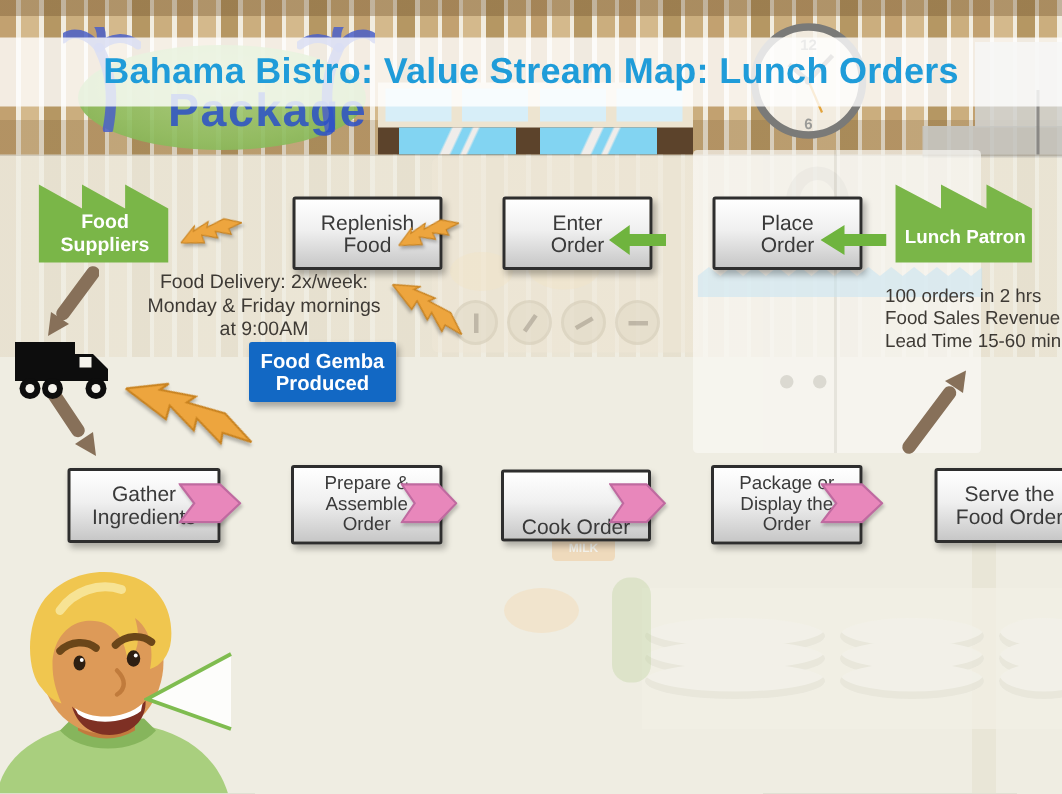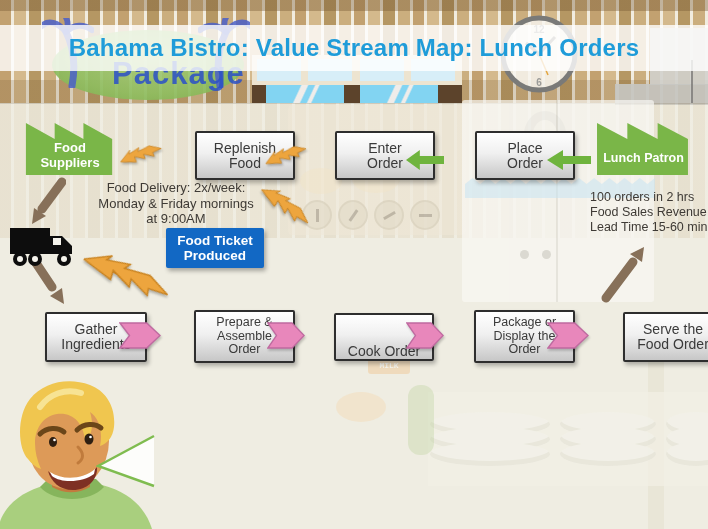--- a/index.html
+++ b/index.html
@@ -167,21 +167,21 @@
     <div class="plate"></div>
     <div class="plate"></div>
   </div>
   <div class="abs faint" style="left:666px;top:412px;width:60px;opacity:.6;">
     <div class="plate" style="margin-top:0;"></div>
     <div class="plate"></div>
     <div class="plate"></div>
   </div>
 
   <div class="abs faint" style="left:368px;top:322px;width:42px;height:52px;background:#EFBF85;opacity:.4;border-radius:3px;display:flex;align-items:flex-end;justify-content:center;">
-    <span style="color:#fff;font-size:8px;font-weight:bold;padding-bottom:4px;font-family:Liberation Mono, monospace;">MILK</span>
+    <span style="color:#fff;font-size:8px;font-weight:bold;padding-bottom:4px;">MILK</span>
   </div>
   <div class="abs faint" style="left:336px;top:392px;width:50px;height:30px;background:#F3D9B4;opacity:.45;border-radius:50%;"></div>
   <div class="abs faint" style="left:408px;top:385px;width:26px;height:70px;background:#A8C87E;opacity:.25;border-radius:12px;"></div>
 
   <svg class="abs" style="left:24px;top:118px;" width="92" height="58" viewBox="0 0 96 58" preserveAspectRatio="none">
     <use href="#factoryShape" fill="#7AB648"></use>
   </svg>
   <div class="abs flabel ml" style="left:24px;top:136px;width:92px;height:38px;">Food
 Suppliers</div>
 
@@ -222,21 +222,21 @@
   <div class="abs flabel" style="left:595px;top:146px;width:97px;height:24px;font-size:12.5px;">Lunch Patron</div>
 
   <svg class="abs bolt" style="left:256px;top:195px;transform:rotate(47deg);" width="56" height="24" viewBox="0 0 64 26" preserveAspectRatio="none">
       <use href="#boltShape"></use>
     </svg>
   <svg class="abs bolt" style="left:80px;top:261px;transform:rotate(33deg);" width="90" height="34" viewBox="0 0 64 26" preserveAspectRatio="none">
       <use href="#boltShape"></use>
     </svg>
 
   <div class="abs ticket" style="left:166px;top:228px;width:98px;height:40px;">
-    <span class="ml">Food Ticket
+    <span class="ml">Food Gemba
 Produced</span>
   </div>
 
   <div class="abs note ml" style="left:76px;top:180px;width:200px;">Food Delivery: 2x/week:
 Monday &amp; Friday mornings
 at 9:00AM</div>
   <div class="abs note2 ml" style="left:590px;top:190px;width:118px;">100 orders in 2 hrs
 Food Sales Revenue
 Lead Time 15-60 min</div>
 

